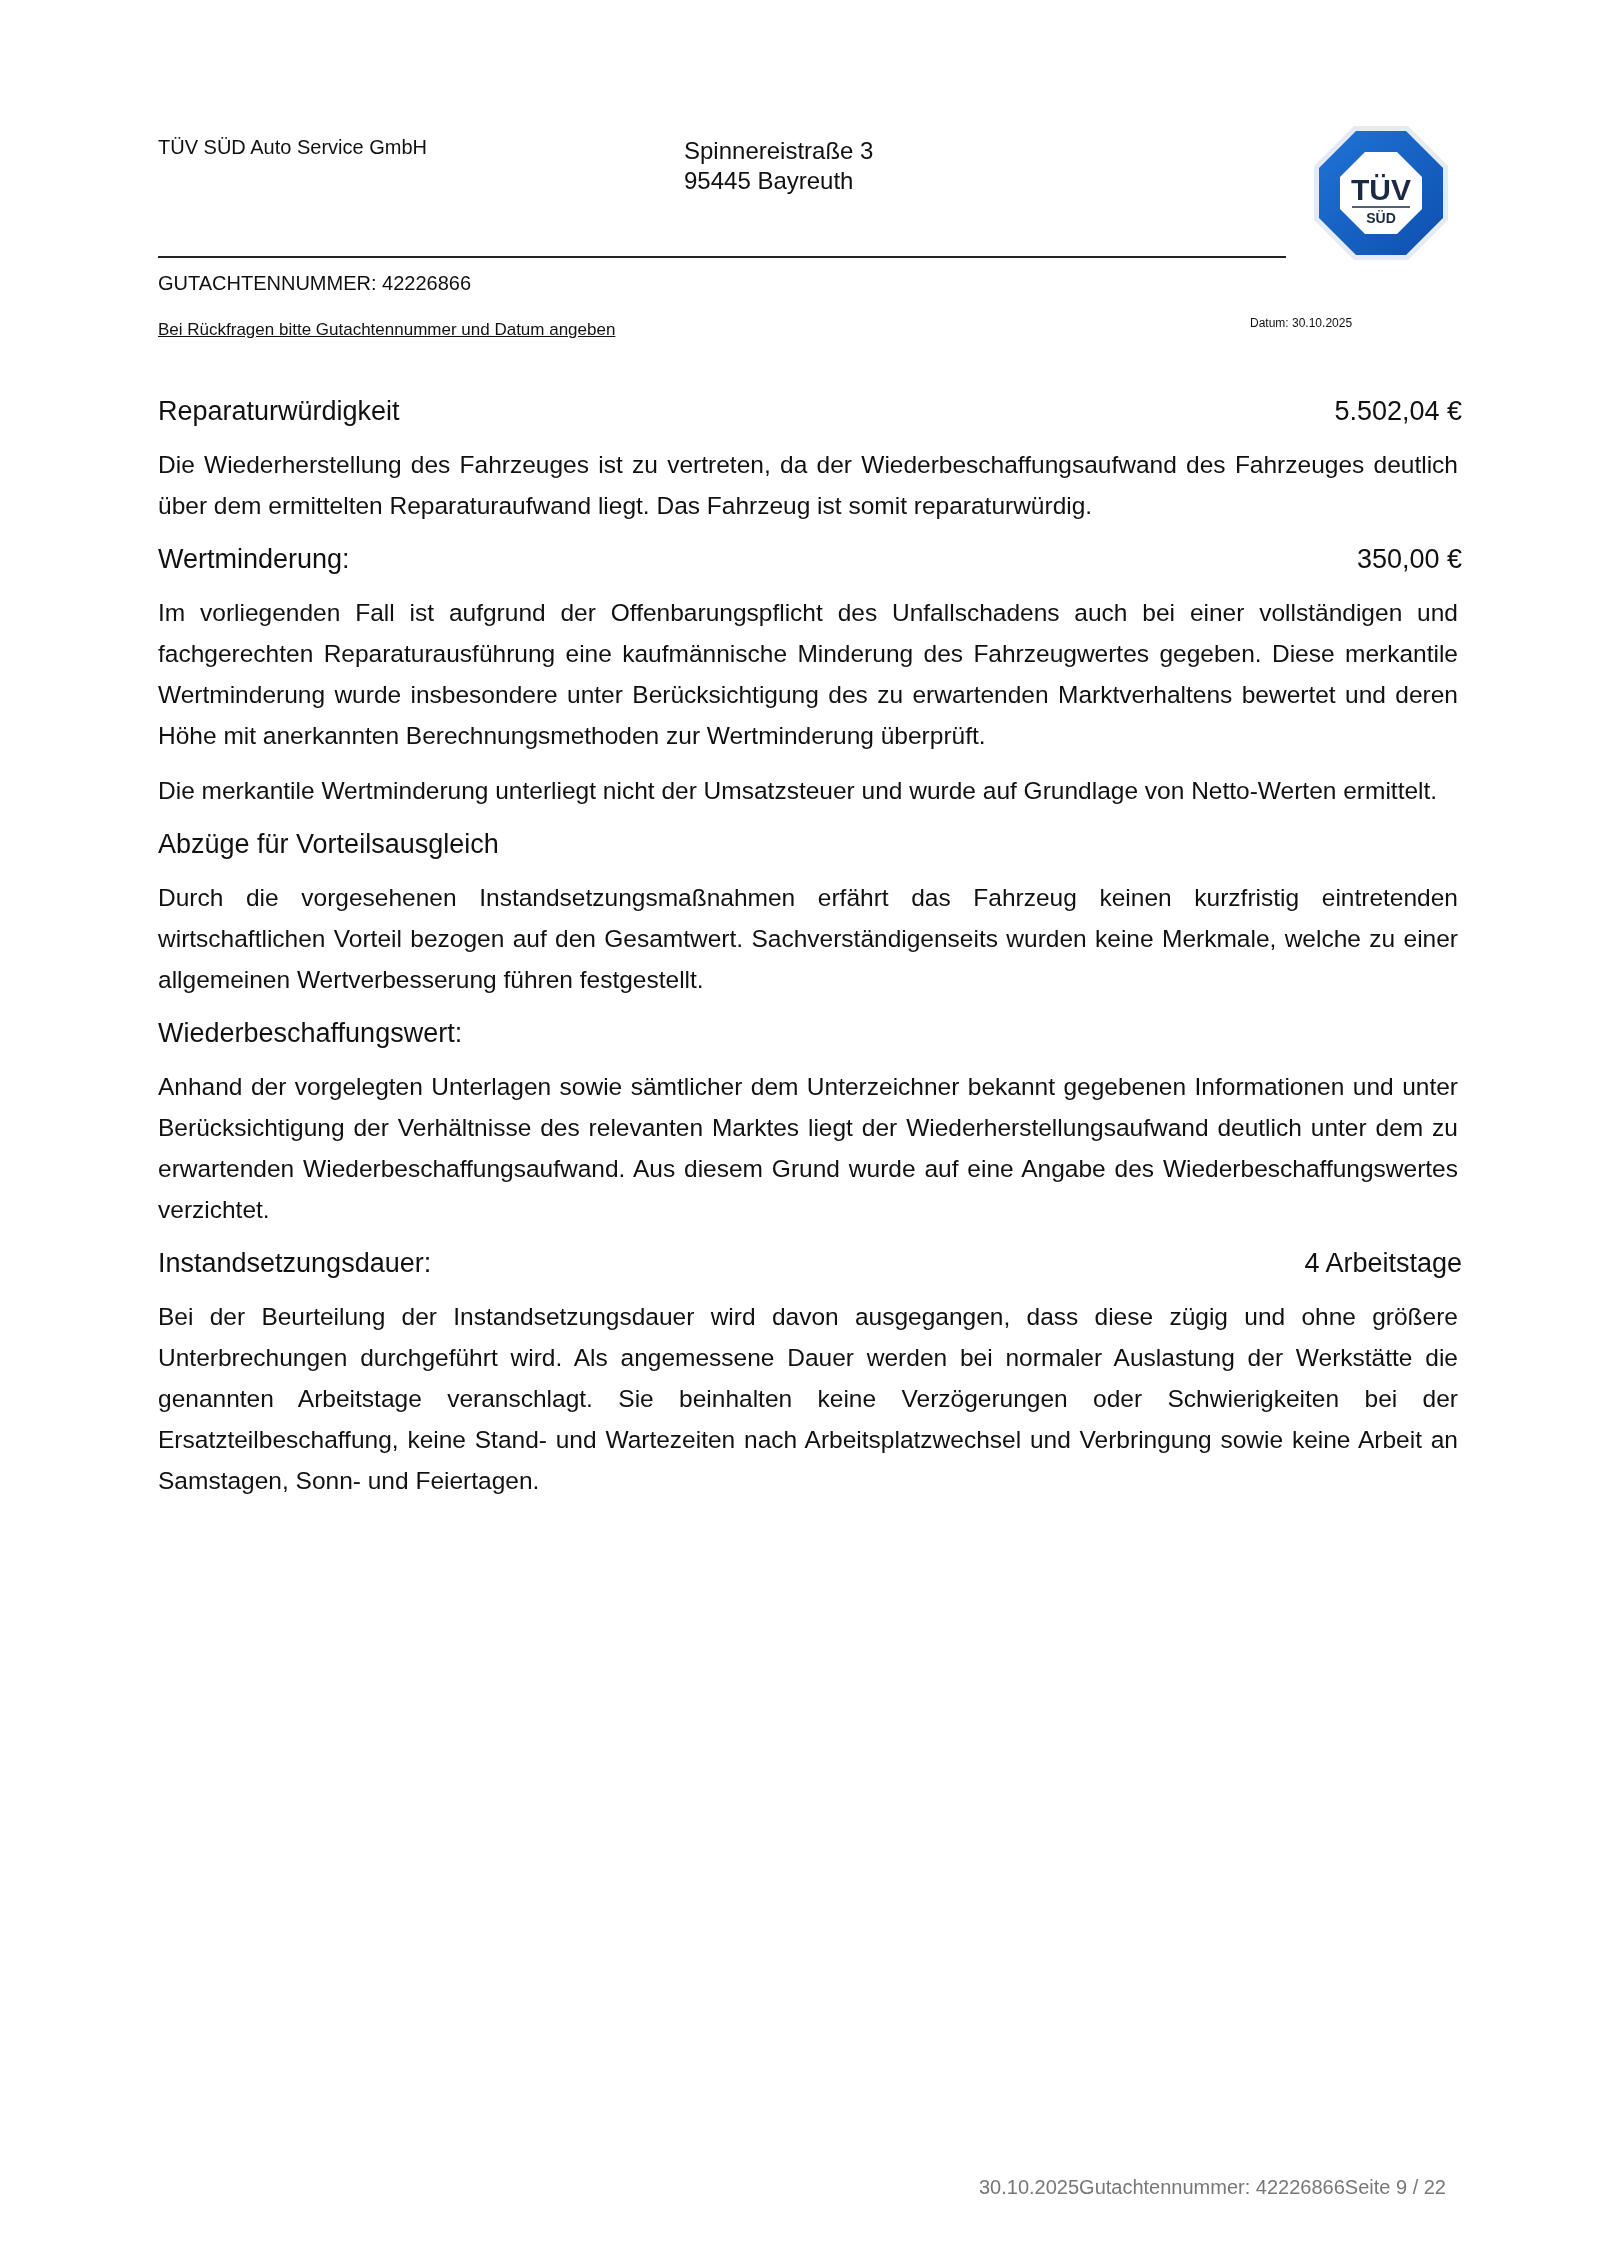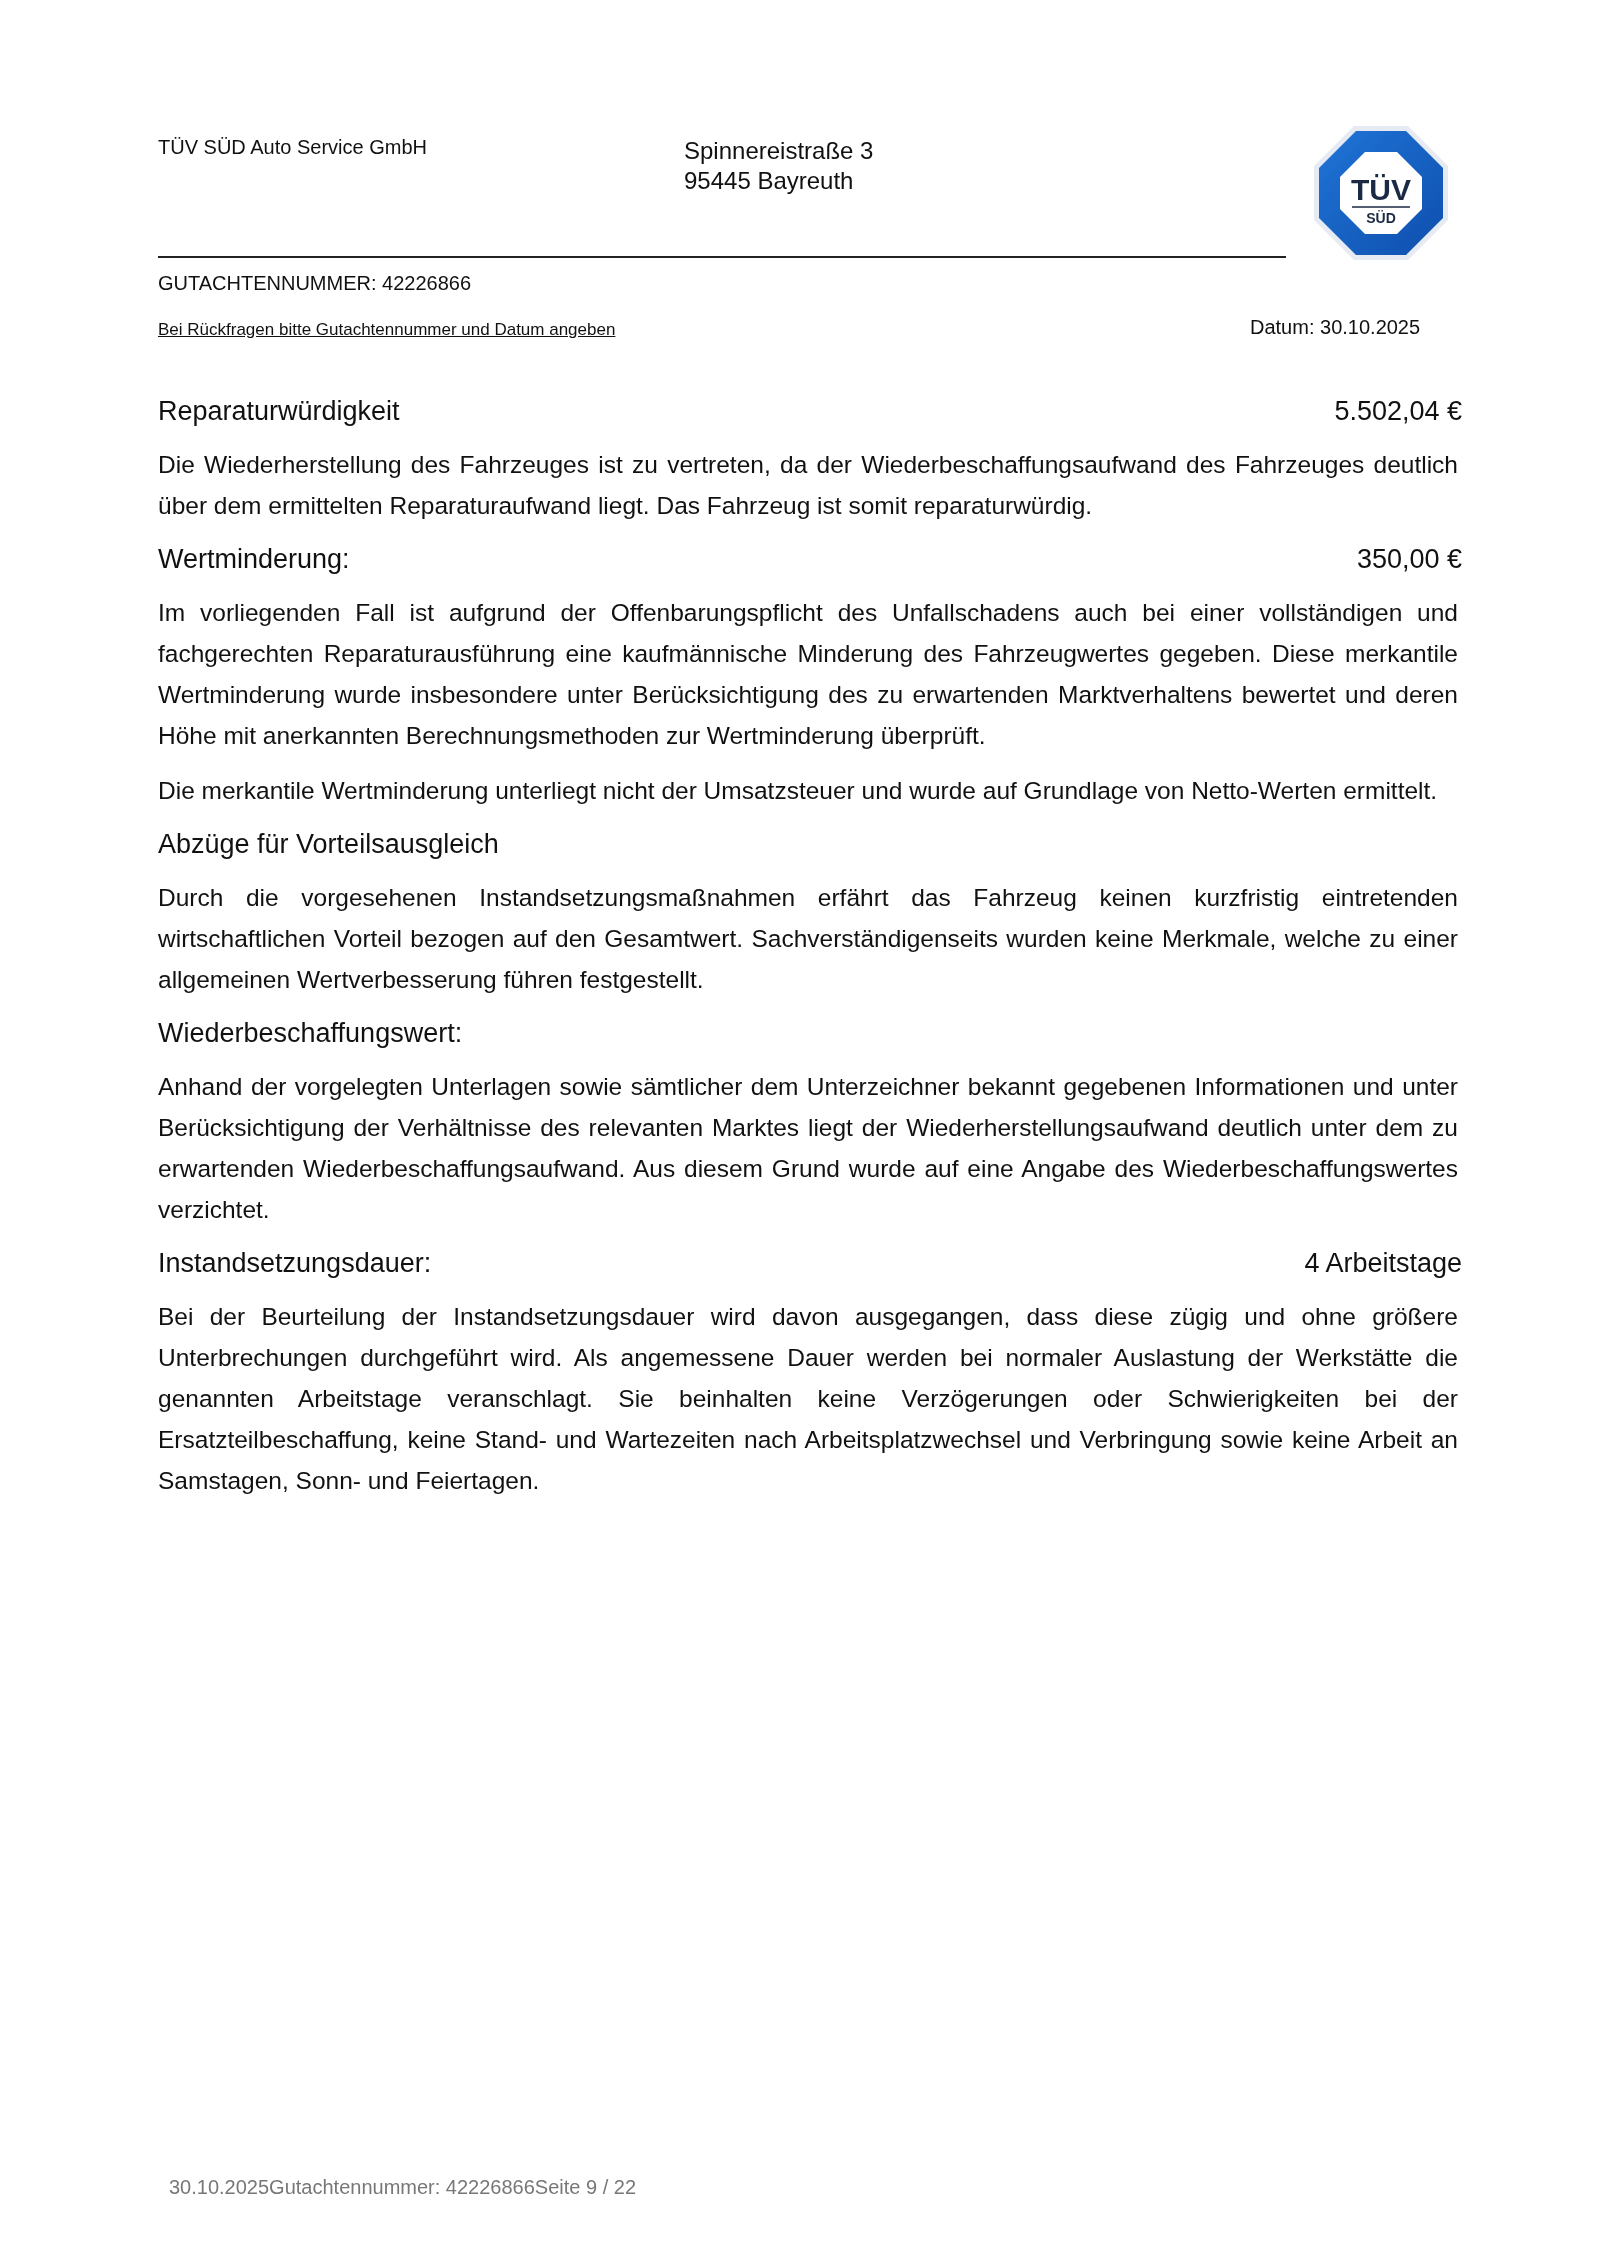--- a/index.html
+++ b/index.html
@@ -3,31 +3,31 @@
 <meta charset="utf-8">
 <style>
   html, body { margin: 0; padding: 0; background: #ffffff; }
   body { width: 1600px; height: 2262px; position: relative; overflow: hidden;
          font-family: "Liberation Sans", sans-serif; color: #111; }
   .hdr-company { position: absolute; left: 158px; top: 136px; font-size: 20px; }
   .hdr-address { position: absolute; left: 684px; top: 136px; font-size: 24px; line-height: 30px; }
   .hdr-rule { position: absolute; left: 158px; top: 256px; width: 1128px; height: 2px; background: #222; }
   .hdr-gnum { position: absolute; left: 158px; top: 272px; font-size: 20px; }
   .hdr-note { position: absolute; left: 158px; top: 320px; font-size: 17px; text-decoration: underline; }
-  .hdr-date { position: absolute; left: 1250px; top: 316px; font-size: 20px; }
+  .hdr-date { position: absolute; left: 1250px; top: 316px; font-size: 12px; }
   .logo { position: absolute; left: 1310px; top: 122px; width: 142px; height: 142px; }
 
   .content { position: absolute; left: 158px; top: 392px; width: 1304px; }
   .sec-head { display: flex; justify-content: space-between; font-weight: normal; font-size: 27px;
               margin: 0 0 14px 0; line-height: 38px; }
   .para { font-size: 24.5px; line-height: 41px; text-align: justify; margin: 0 4px 14px 0; }
   .sec { margin-bottom: 4px; }
 
-  .footer { position: absolute; top: 2176px; left: 169px; width: 1304px; font-size: 20px; color: #777;
-            display: flex; justify-content: flex-start; }
+  .footer { position: absolute; top: 2176px; left: 142px; width: 1304px; font-size: 20px; color: #777;
+            display: flex; justify-content: flex-end; }
 </style>
 </head>
 <body>
 
 <div class="hdr-company">TÜV SÜD Auto Service GmbH</div>
 <div class="hdr-address">
   <div>Spinnereistraße 3</div>
   <div>95445 Bayreuth</div>
 </div>
 

